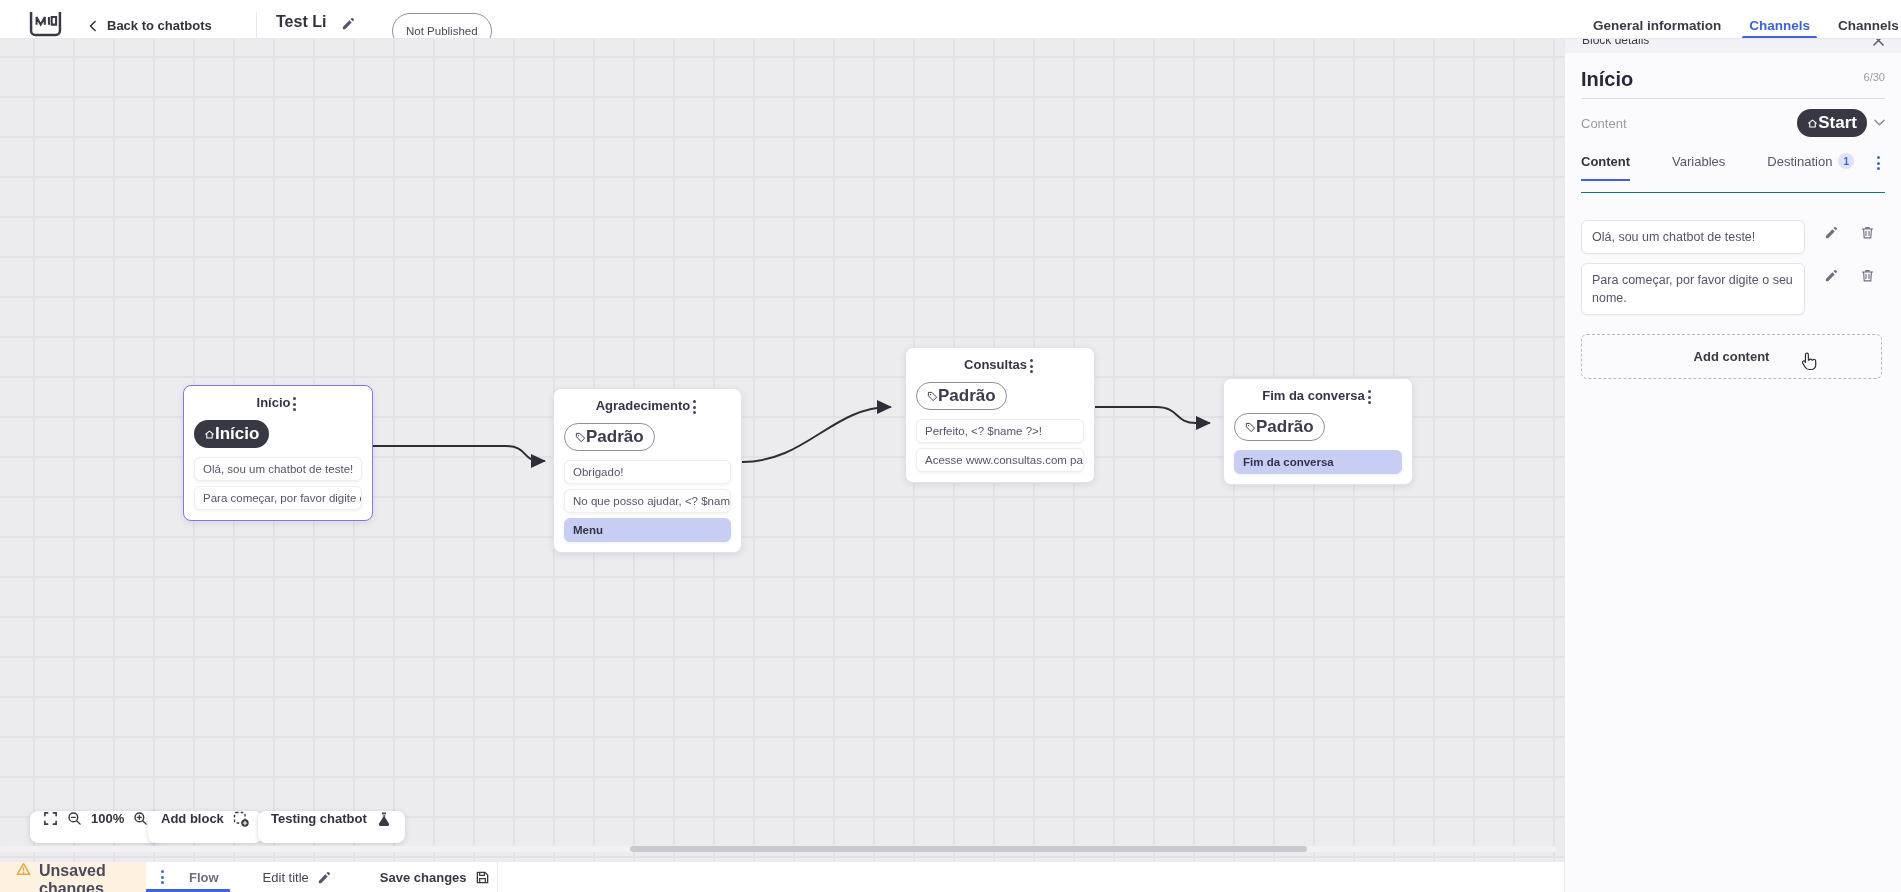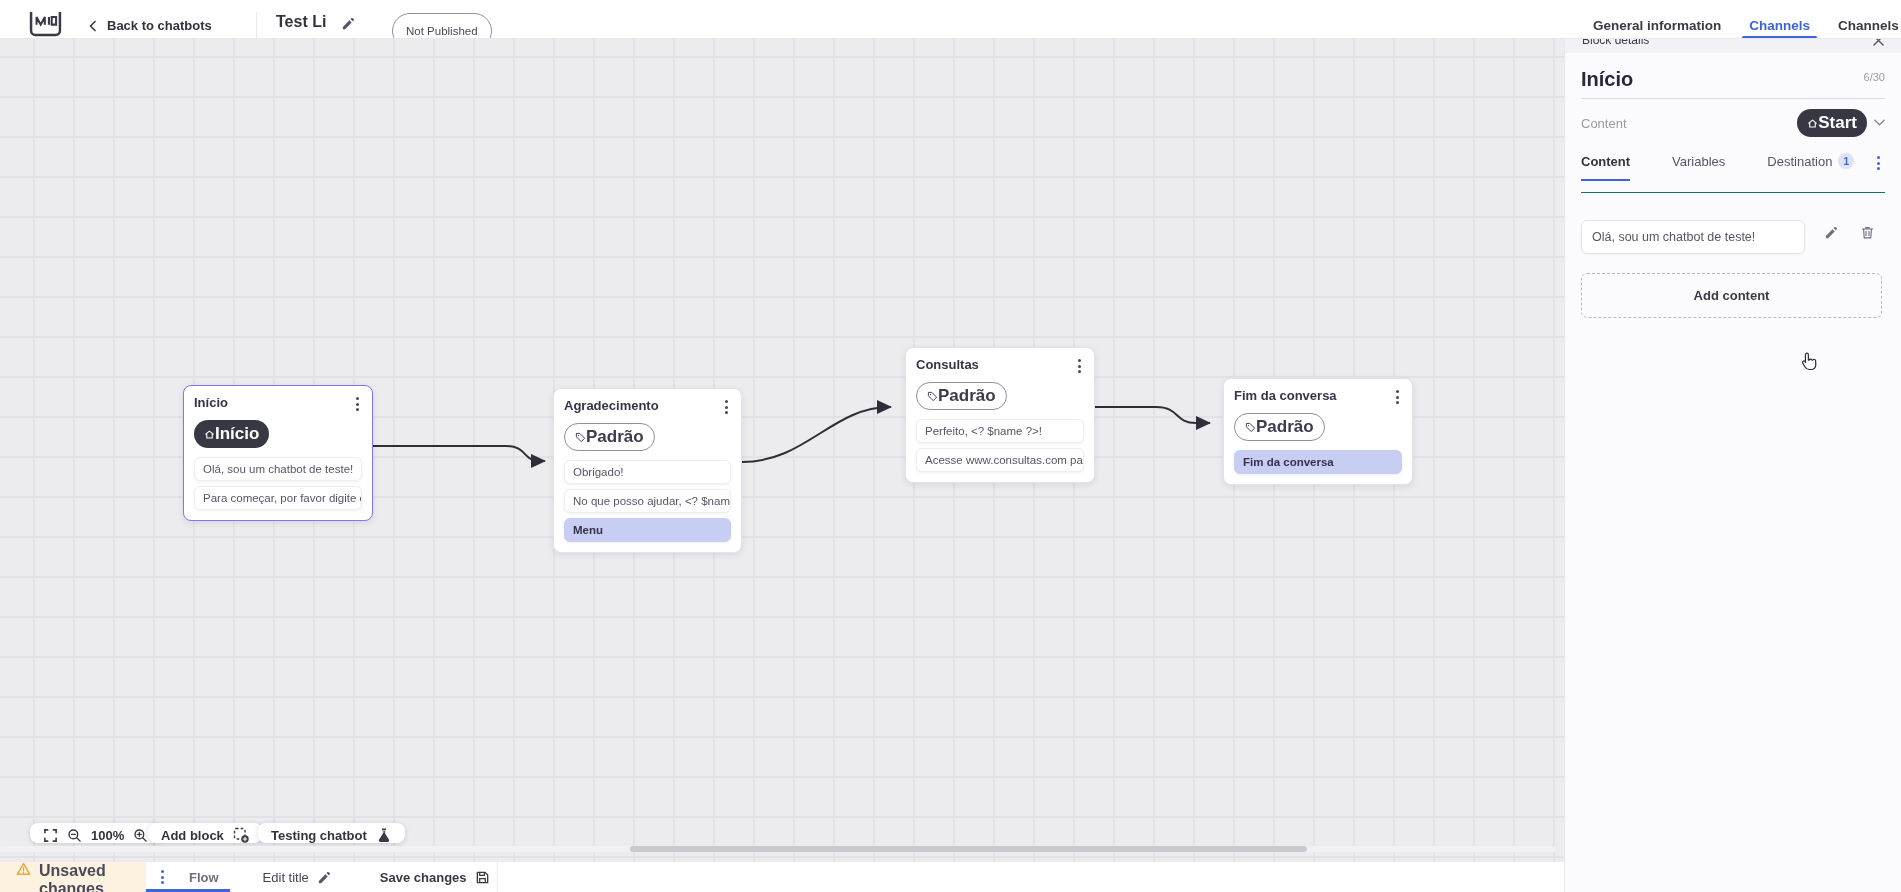--- a/index.html
+++ b/index.html
@@ -27,32 +27,32 @@
 
   
   .canvas{position:absolute;top:27px;left:0;width:1564px;height:834px;overflow:hidden;
     background-color:#ececef;
     background-image:linear-gradient(#e2e2e6 2px,transparent 2px),linear-gradient(90deg,#e2e2e6 2px,transparent 2px);
     background-size:40px 40px;background-position:-7px -11px;}
   .wires{position:absolute;left:0;top:0;pointer-events:none}
 
   .node{position:absolute;background:#fff;border:1px solid #e2e2e8;border-radius:8px;box-shadow:0 2px 6px rgba(40,40,60,.10);padding:9px 10px 10px}
   .node.selected{border:1.5px solid var(--selected)}
-  .node-head{display:flex;justify-content:space-between;align-items:flex-start;margin-bottom:7px}
+  .node-head{display:flex;justify-content:center;align-items:flex-start;margin-bottom:7px}
   .node-title{font-size:13px;font-weight:700;color:#35354a}
   .dots{display:flex;flex-direction:column;gap:2.5px;padding:2px 3px;cursor:pointer}
   .dots i{width:3px;height:3px;border-radius:50%;background:#45455c}
   .dots.blue i{background:var(--accent)}
   .pill{display:inline-flex;align-items:center;border-radius:999px;font-size:17px;font-weight:700;padding:4px 10px;margin-bottom:9px}
   .pill.dark{background:var(--pill-dark);color:#fff}
   .pill.line{background:#fff;border:1px solid #8f8f9e;color:#3c3c4e;padding:3px 10px}
   .nrow{background:#fff;border:1px solid #ededf2;box-shadow:0 1px 3px rgba(40,40,60,.07);border-radius:6px;padding:5px 8px;font-size:11.5px;color:#55556b;margin-bottom:5px;white-space:nowrap;overflow:hidden;cursor:pointer}
   .nrow.hl{background:var(--hl);border-color:var(--hl);color:#333348;font-weight:700}
 
-  .ctl{position:absolute;bottom:18px;height:20px;background:#fff;border-radius:8px;box-shadow:0 1px 5px rgba(40,40,60,.18);display:flex;align-items:flex-end;gap:9px;padding:0 13px;font-size:13px;font-weight:700;color:#33333f;border:none;cursor:pointer;font-family:inherit}
+  .ctl{position:absolute;bottom:18px;height:32px;background:#fff;border-radius:8px;box-shadow:0 1px 5px rgba(40,40,60,.18);display:flex;align-items:flex-start;gap:9px;padding:0 13px;font-size:13px;font-weight:700;color:#33333f;border:none;cursor:pointer;font-family:inherit}
   .ctl .ico{display:flex;align-items:center;color:#3a3a46;cursor:pointer}
   .hscroll{position:absolute;left:0;bottom:9px;width:1556px;height:6px;background:#f1f1f4;border-radius:3px}
   .hthumb{position:absolute;left:630px;top:0;width:677px;height:6px;background:#c9c9cf;border-radius:3px;cursor:grab}
 
   
   .panel{position:absolute;top:27px;right:0;width:337px;height:865px;background:#fbfbfd;border-left:1px solid #e7e7ec;z-index:20}
   .panel-bar{height:26px;background:#f2f2f6;display:flex;align-items:center;justify-content:space-between;padding:0 17px;font-size:12px;color:#3a3a46}
   .close-x{color:#55556b;cursor:pointer;display:flex}
   .panel-body{padding:15px 16px 0}
   .ptitle-row{display:flex;justify-content:space-between;align-items:flex-start}
@@ -329,20 +329,35 @@
                   <path d="M2 11.6V14h2.4l7-7-2.4-2.4-7 7zM13.7 4.9c.4-.4.4-1 0-1.4l-1.2-1.2c-.4-.4-1-.4-1.4 0l-1 1 2.4 2.4 1.2-1.2z" fill="#6e6e80"></path>
                 </svg>
               </span>
             <span>
                 <svg width="15" height="15" viewBox="0 0 16 16">
                   <path d="M2.5 4.2h11M6.3 4.2V2.8h3.4v1.4M3.8 4.2l.7 9.5h7l.7-9.5M6.4 6.8v4.4M9.6 6.8v4.4" fill="none" stroke="#6e6e80" stroke-width="1.2" stroke-linecap="round"></path>
                 </svg>
               </span>
           </div>
         </div>
+        <div class="crow">
+          <div class="cbox">Para começar, por favor digite o seu nome.</div>
+          <div class="cicons">
+            <span>
+                <svg width="15" height="15" viewBox="0 0 16 16">
+                  <path d="M2 11.6V14h2.4l7-7-2.4-2.4-7 7zM13.7 4.9c.4-.4.4-1 0-1.4l-1.2-1.2c-.4-.4-1-.4-1.4 0l-1 1 2.4 2.4 1.2-1.2z" fill="#6e6e80"></path>
+                </svg>
+              </span>
+            <span>
+                <svg width="15" height="15" viewBox="0 0 16 16">
+                  <path d="M2.5 4.2h11M6.3 4.2V2.8h3.4v1.4M3.8 4.2l.7 9.5h7l.7-9.5M6.4 6.8v4.4M9.6 6.8v4.4" fill="none" stroke="#6e6e80" stroke-width="1.2" stroke-linecap="round"></path>
+                </svg>
+              </span>
+          </div>
+        </div>
         <button class="add-content">Add content</button>
       </div>
     </div>
   </aside>
 
   <footer class="bottombar">
     <div class="unsaved">
       <span>
           <svg width="15" height="14" viewBox="0 0 16 15">
             <path d="M8 1.8 14.7 13.2H1.3z" fill="none" stroke="#e8a43d" stroke-width="1.5" stroke-linejoin="round"></path>

